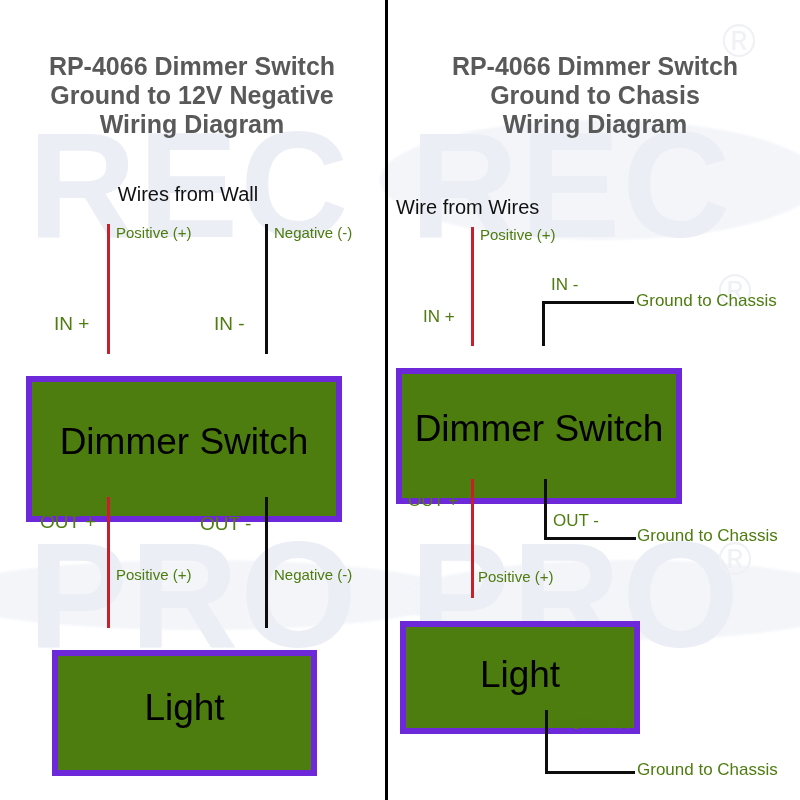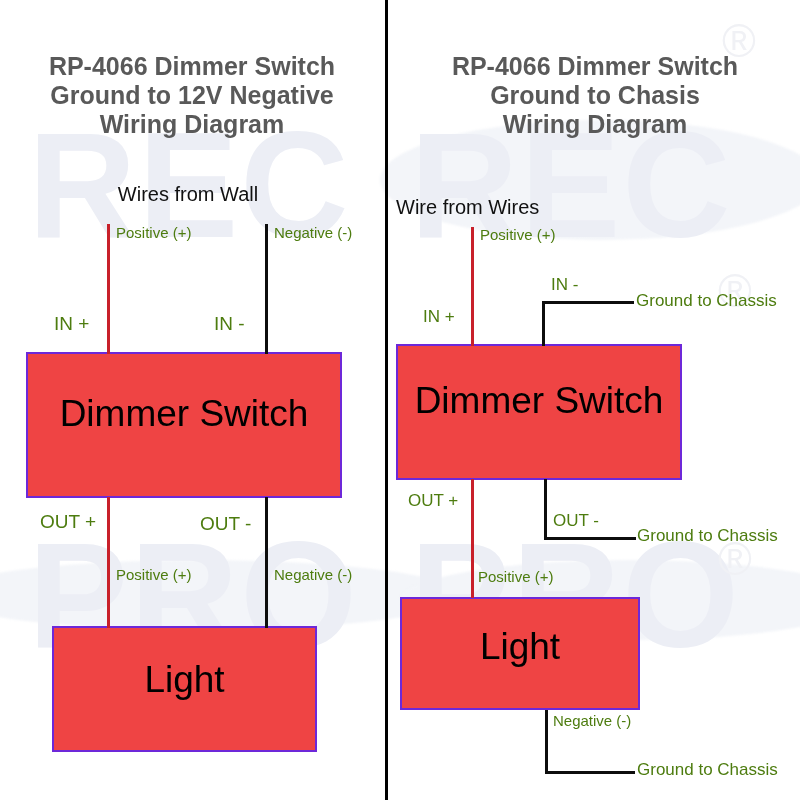--- a/index.html
+++ b/index.html
@@ -74,23 +74,24 @@
     font-family: "Liberation Sans", sans-serif;
     font-size: 20px;
     color: #111111;
     z-index: 5;
     white-space: nowrap;
   }
 
   .box {
     position: absolute;
     box-sizing: border-box;
-    border: 2px solid #6d28d9;
-    background: #ef4444;
+    border: 6px solid #6d28d9;
+    background: #4d7c0f;
     z-index: 3;
+    margin-top: 24px;
   }
   .box-label {
     position: absolute;
     left: 0;
     right: 0;
     text-align: center;
     font-family: "Liberation Sans", sans-serif;
     color: #000000;
     white-space: nowrap;
   }

